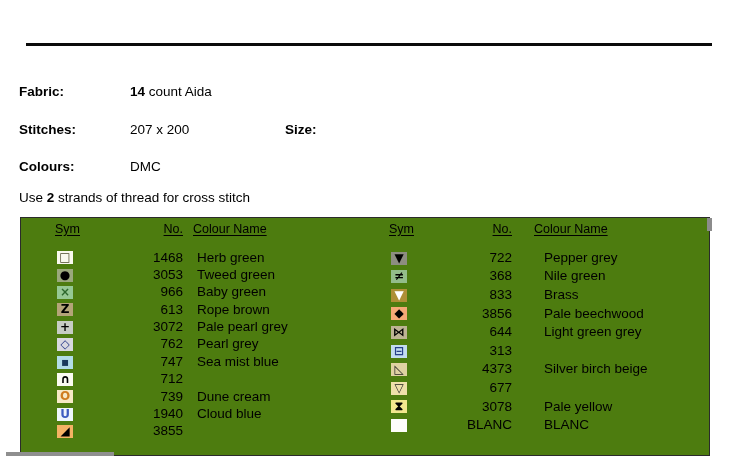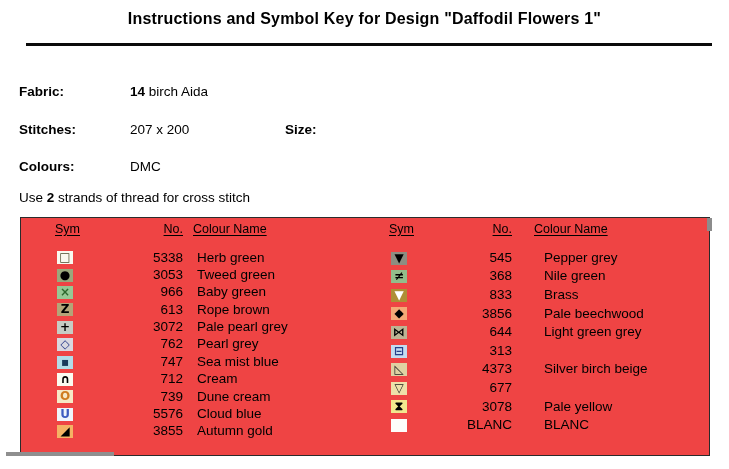--- a/index.html
+++ b/index.html
@@ -16,21 +16,21 @@
   .row-fabric{top:84px;text-align:center;} .row-stitches{top:122px;} .row-colours{top:159px;} .row-usage{top:190px;}
   .lbl{position:absolute;left:19px;font-weight:bold;}
   .val{position:absolute;left:130px;}
   .lbl-size{position:absolute;left:285px;font-weight:bold;}
   .val-size{position:absolute;left:330px;}
   .usage-text{position:absolute;left:19px;}
   .b{font-weight:bold;}
 
   .key-table{
     position:absolute;left:20px;top:217px;width:690px;height:239px;
-    border:1.5px solid #2b2b2b;box-sizing:border-box;background:#ef4444;
+    border:1.5px solid #2b2b2b;box-sizing:border-box;background:#4d7c0f;
   }
   .key-col{position:absolute;top:3px;}
   .col-left{left:16px;width:330px;}
   .col-right{left:368px;width:310px;}
   .key-hdr{display:grid;align-items:center;height:15px;font-size:12.5px;}
   .col-left .key-hdr,.col-left .key-row{grid-template-columns:42px 104px 1fr;}
   .col-right .key-hdr,.col-right .key-row{grid-template-columns:42px 81px 1fr;}
   .key-hdr span{text-decoration:underline;text-underline-offset:2px;}
   .hdr-sym{justify-self:start;}
   .col-left .hdr-sym{margin-left:18px;}
@@ -54,26 +54,25 @@
   .col-left .name{padding-left:14px;}
   .col-right .name{padding-left:32px;}
   .bottom-partial-rule{position:absolute;left:6px;top:452px;width:108px;height:4px;background:#8f8f8f;}
   .corner-thumb{position:absolute;left:707px;top:218px;width:5px;height:13px;background:#8c8c8c;}
 </style>
 </head>
 <body>
 
 <div class="page">
 
-  <div class="page-title">Instructions and Symbol Key for Design "Daffodil Flowers 1"</div>
   <div class="title-rule"></div>
 
   <div class="info-row row-fabric">
     <span class="lbl">Fabric:</span>
-    <span class="val"><span class="b">14</span><span> birch Aida</span></span>
+    <span class="val"><span class="b">14</span><span> count Aida</span></span>
   </div>
 
   <div class="info-row row-stitches">
     <span class="lbl">Stitches:</span>
     <span class="val">207 x 200</span>
     <span class="lbl-size">Size:</span>
   </div>
 
   <div class="info-row row-colours">
     <span class="lbl">Colours:</span>
@@ -87,21 +86,21 @@
   <div class="key-table">
     <div class="key-col col-left">
       <div class="key-hdr">
         <span class="hdr-sym">Sym</span>
         <span class="hdr-no">No.</span>
         <span class="hdr-name">Colour Name</span>
       </div>
       <div class="key-rows" id="rows-left">
           <div class="key-row">
     <span class="symcell"><span class="sym" style="background: rgb(249, 249, 239); color: rgb(76, 76, 46);">□</span></span>
-    <span class="no">5338</span>
+    <span class="no">1468</span>
     <span class="name">Herb green</span>
   </div>
           <div class="key-row">
     <span class="symcell"><span class="sym" style="background: rgb(154, 168, 124); color: rgb(0, 0, 0);">●</span></span>
     <span class="no">3053</span>
     <span class="name">Tweed green</span>
   </div>
           <div class="key-row">
     <span class="symcell"><span class="sym" style="background: rgb(150, 200, 148); color: rgb(45, 104, 45);">×</span></span>
     <span class="no">966</span>
@@ -123,49 +122,47 @@
     <span class="name">Pearl grey</span>
   </div>
           <div class="key-row">
     <span class="symcell"><span class="sym" style="background: rgb(178, 220, 232); color: rgb(26, 58, 92);">▪</span></span>
     <span class="no">747</span>
     <span class="name">Sea mist blue</span>
   </div>
           <div class="key-row">
     <span class="symcell"><span class="sym" style="background: rgb(251, 251, 241); color: rgb(0, 0, 0);">∩</span></span>
     <span class="no">712</span>
-    <span class="name">Cream</span>
   </div>
           <div class="key-row">
     <span class="symcell"><span class="sym" style="background: rgb(246, 233, 198); color: rgb(207, 125, 32);">O</span></span>
     <span class="no">739</span>
     <span class="name">Dune cream</span>
   </div>
           <div class="key-row">
     <span class="symcell"><span class="sym" style="background: rgb(238, 245, 251); color: rgb(60, 92, 192);">U</span></span>
-    <span class="no">5576</span>
+    <span class="no">1940</span>
     <span class="name">Cloud blue</span>
   </div>
           <div class="key-row">
     <span class="symcell"><span class="sym" style="background: rgb(245, 178, 100); color: rgb(0, 0, 0);">◢</span></span>
     <span class="no">3855</span>
-    <span class="name">Autumn gold</span>
   </div>
         </div>
     </div>
     <div class="key-col col-right">
       <div class="key-hdr">
         <span class="hdr-sym">Sym</span>
         <span class="hdr-no">No.</span>
         <span class="hdr-name">Colour Name</span>
       </div>
       <div class="key-rows" id="rows-right">
           <div class="key-row">
     <span class="symcell"><span class="sym" style="background: rgb(141, 141, 129); color: rgb(0, 0, 0);">▼</span></span>
-    <span class="no">545</span>
+    <span class="no">722</span>
     <span class="name">Pepper grey</span>
   </div>
           <div class="key-row">
     <span class="symcell"><span class="sym" style="background: rgb(147, 189, 139); color: rgb(0, 0, 0);">≠</span></span>
     <span class="no">368</span>
     <span class="name">Nile green</span>
   </div>
           <div class="key-row">
     <span class="symcell"><span class="sym" style="background: rgb(174, 143, 54); color: rgb(255, 255, 255);">▼</span></span>
     <span class="no">833</span>

